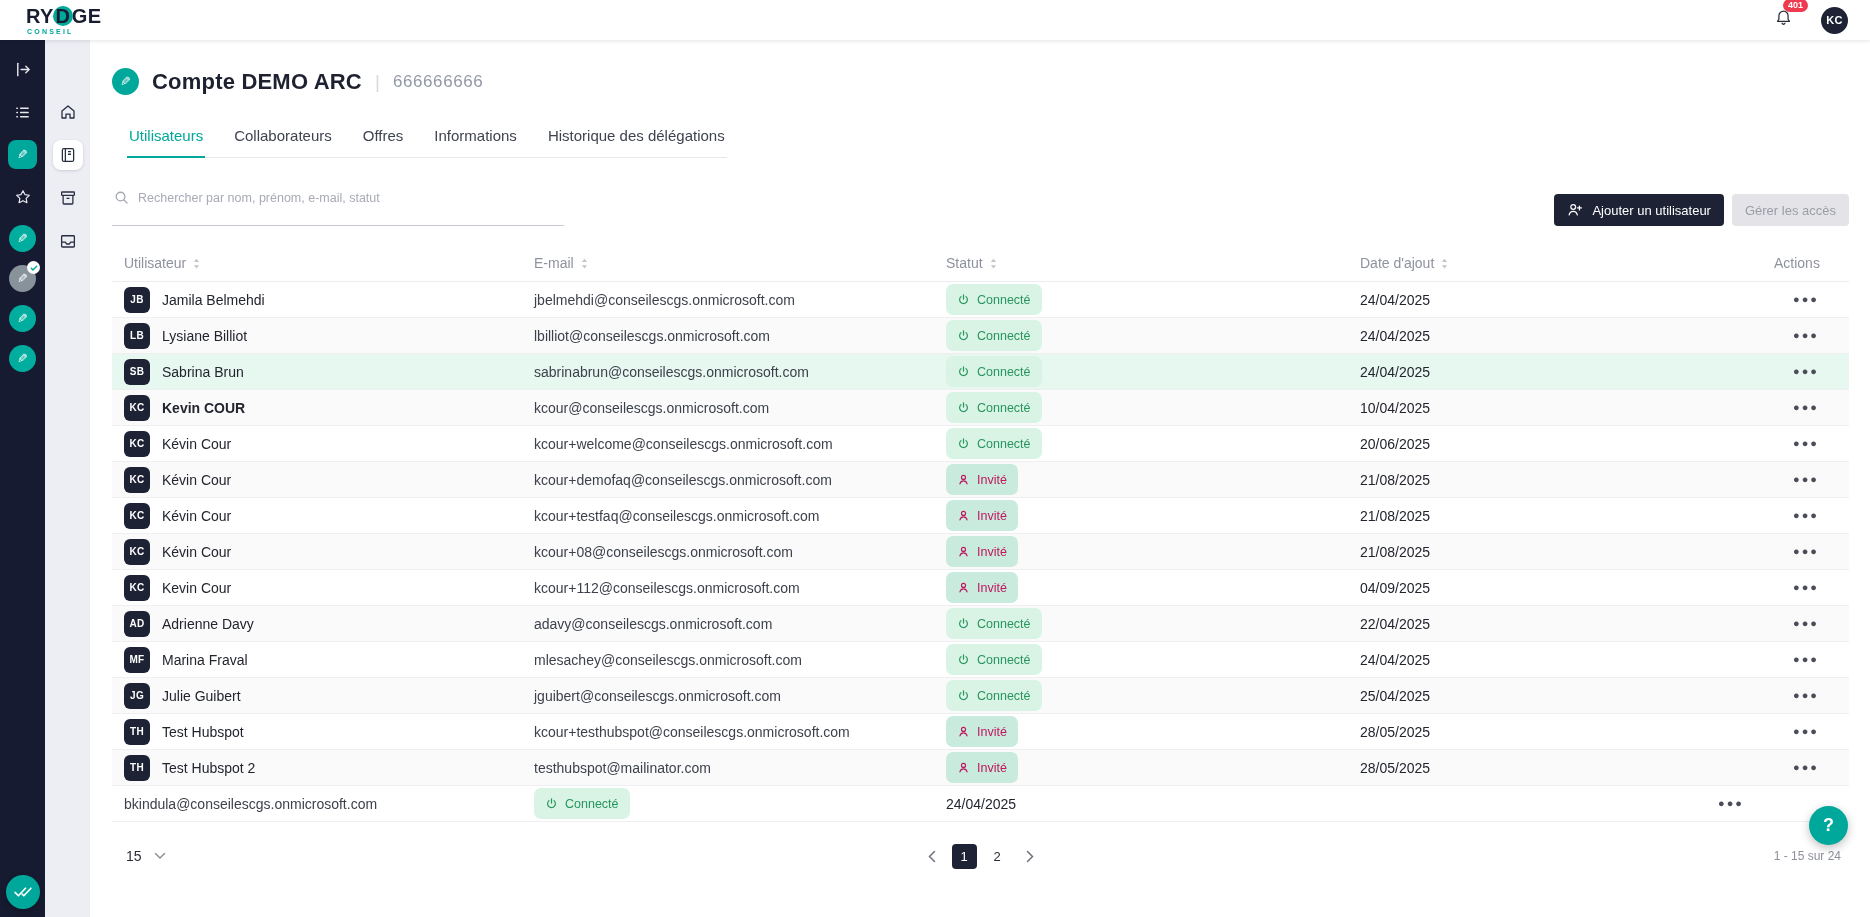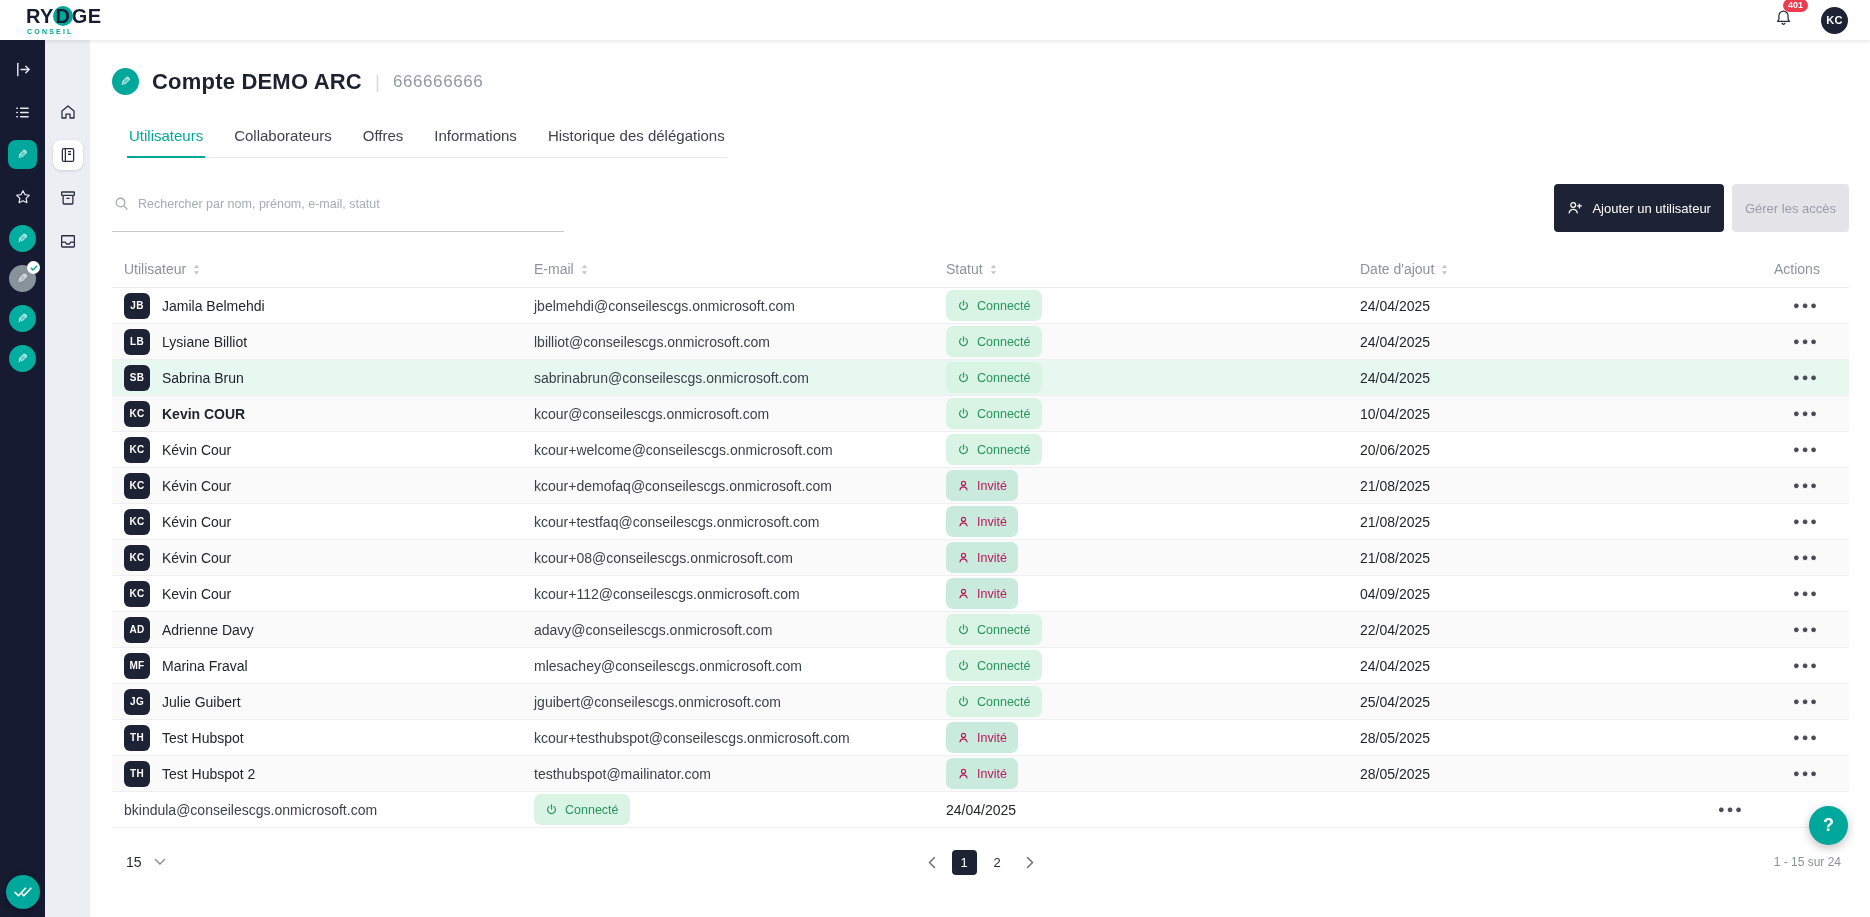--- a/index.html
+++ b/index.html
@@ -47,21 +47,21 @@
   .tabs { display:flex; gap:27px; margin:32px 0 0 15px; border-bottom:1px solid #e7e8ed; width:fit-content; }
   .tab { font-size:15px; color:#3f4350; padding:0 2px 13px; cursor:pointer; position:relative; white-space:nowrap; }
   .tab.active { color:#00a79b; font-weight:500; }
   .tab.active::after { content:""; position:absolute; left:0; right:0; bottom:-1px; height:2px; background:#00a79b; }
 
   .toolbar { margin-top:26px; display:flex; align-items:flex-end; justify-content:space-between; }
   .search { width:452px; display:flex; align-items:center; gap:9px; padding:6px 2px 20px 2px; border-bottom:1px solid #c6c9d1; }
   .search input { border:none; outline:none; flex:1; font-size:12.5px; color:#333; font-family:inherit; background:transparent; }
   .search input::placeholder { color:#a7abb5; }
   .toolbar-buttons { display:flex; gap:8px; }
-  .btn { height:48px; border:none; border-radius:4px; font-family:inherit; font-size:13px; display:flex; align-items:center; gap:9px; padding:0 13px; cursor:pointer; white-space:nowrap; }
+  .btn { height:32px; border:none; border-radius:4px; font-family:inherit; font-size:13px; display:flex; align-items:center; gap:9px; padding:0 13px; cursor:pointer; white-space:nowrap; }
   .btn-primary { background:#1d2235; color:#fff; }
   .btn-disabled { background:#e4e4e8; color:#9b9da6; cursor:default; }
 
   
   .table { margin-top:18px; }
   .thead, .trow { display:grid; grid-template-columns:410px 412px 414px 414px 1fr; align-items:center; padding-left:12px; }
   .thead { height:38px; border-bottom:1px solid #ececf0; }
   .th { font-size:14px; color:#8e929e; display:flex; align-items:center; gap:6px; cursor:pointer; }
   .th.right, .td.right { justify-content:flex-end; padding-right:30px; }
   .sort { display:inline-flex; margin-top:1px; }

